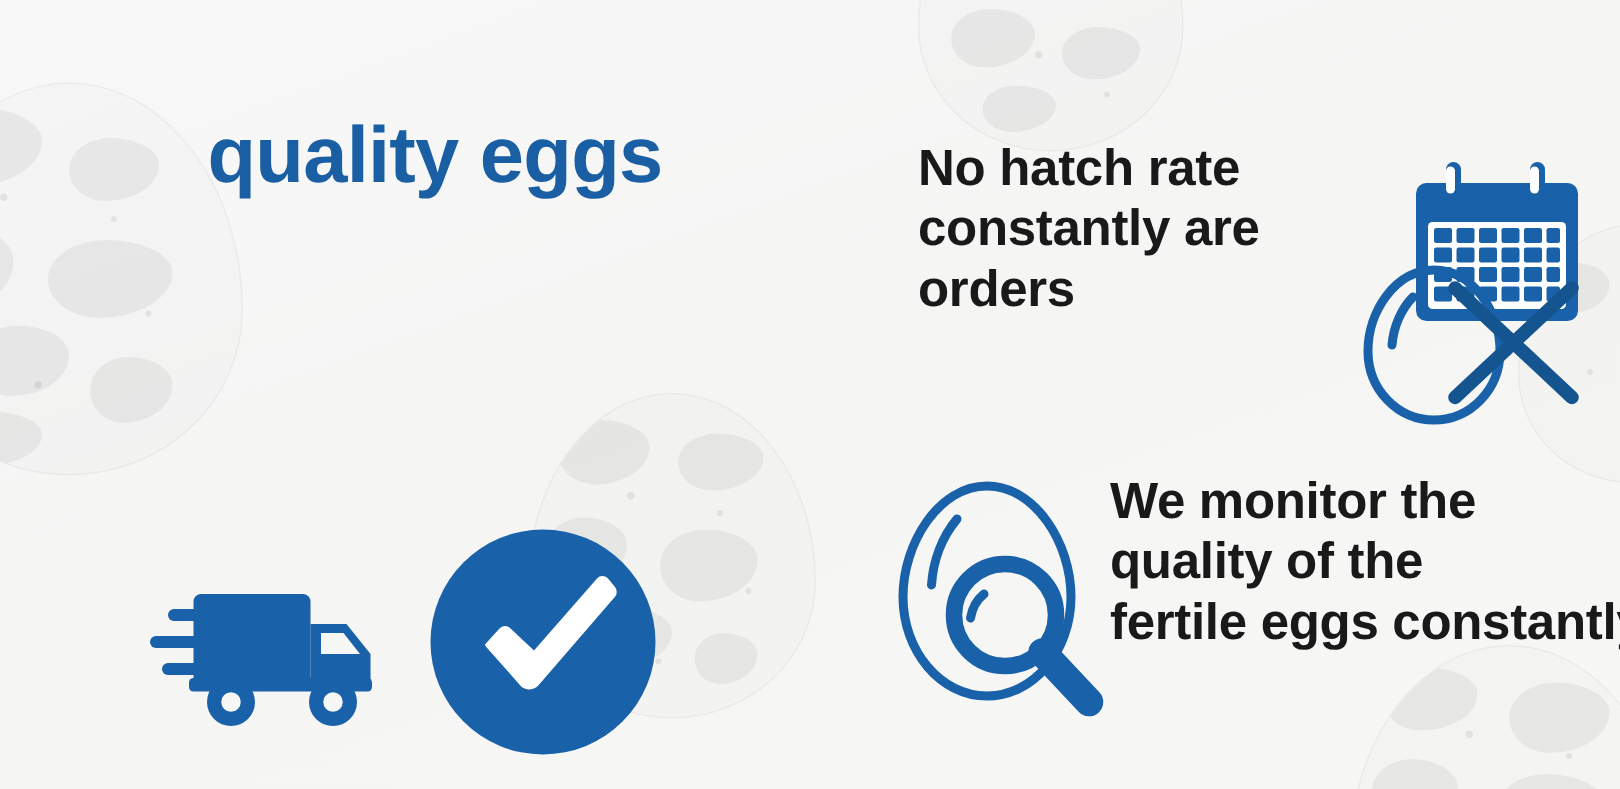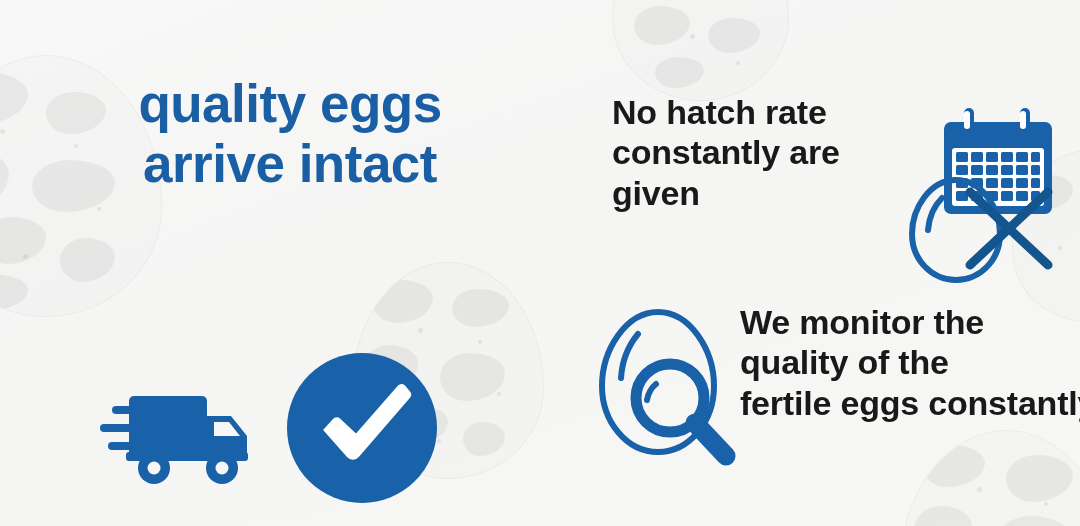--- a/index.html
+++ b/index.html
@@ -126,21 +126,21 @@
     left: 296px;
     top: 8px;
     width: 150px;
     height: 190px;
   }
 
   
   #block-monitor {
     position: absolute;
     left: 8px;
-    top: 296px;
+    top: 308px;
     width: 492px;
     height: 190px;
   }
   #magnifier-egg-icon {
     position: absolute;
     left: 8px;
     top: 10px;
     width: 150px;
     height: 165px;
   }
@@ -216,21 +216,20 @@
   <div class="wm" id="wm-far">
     <div class="sp" style="left:10%;top:14%;width:30%;height:20%;"></div>
 
     <div class="dot" style="left:30%;top:56%;width:4px;height:4px;"></div>
   </div>
 
   <div class="col-left">
 
     <div id="headline">
       <span class="hl-line">quality eggs</span>
-      <span class="hl-line">arrive intact</span>
     </div>
 
     <div id="left-icons">
 
       <div id="truck-icon">
         <svg viewBox="0 0 180 110" width="180" height="110">
           <g fill="#1961a8">
 
             <rect x="12" y="26" width="62" height="8" rx="4"></rect>
             <rect x="0" y="44" width="74" height="8" rx="4"></rect>
@@ -262,21 +261,21 @@
     </div>
   </div>
 
   <div class="col-right">
 
     <div id="block-nohatch">
 
       <div id="nohatch-text">
         <span class="tl">No hatch rate</span>
         <span class="tl">constantly are</span>
-        <span class="tl">given</span>
+        <span class="tl">orders</span>
       </div>
 
       <div id="calendar-egg-icon">
         <svg viewBox="0 0 150 190" width="150" height="190">
           <g>
 
             <rect x="36" y="22" width="108" height="92" rx="7" fill="#1961a8"></rect>
             <rect x="44" y="48" width="92" height="58" rx="3" fill="#ffffff"></rect>
 
             <rect x="56" y="8" width="10" height="24" rx="5" fill="#1961a8"></rect>

